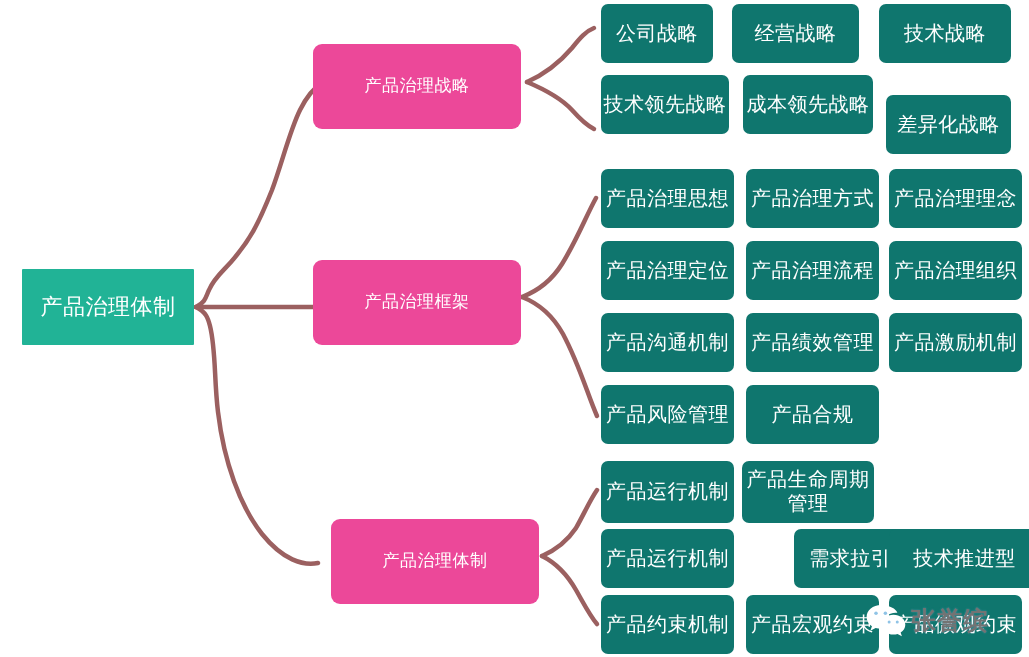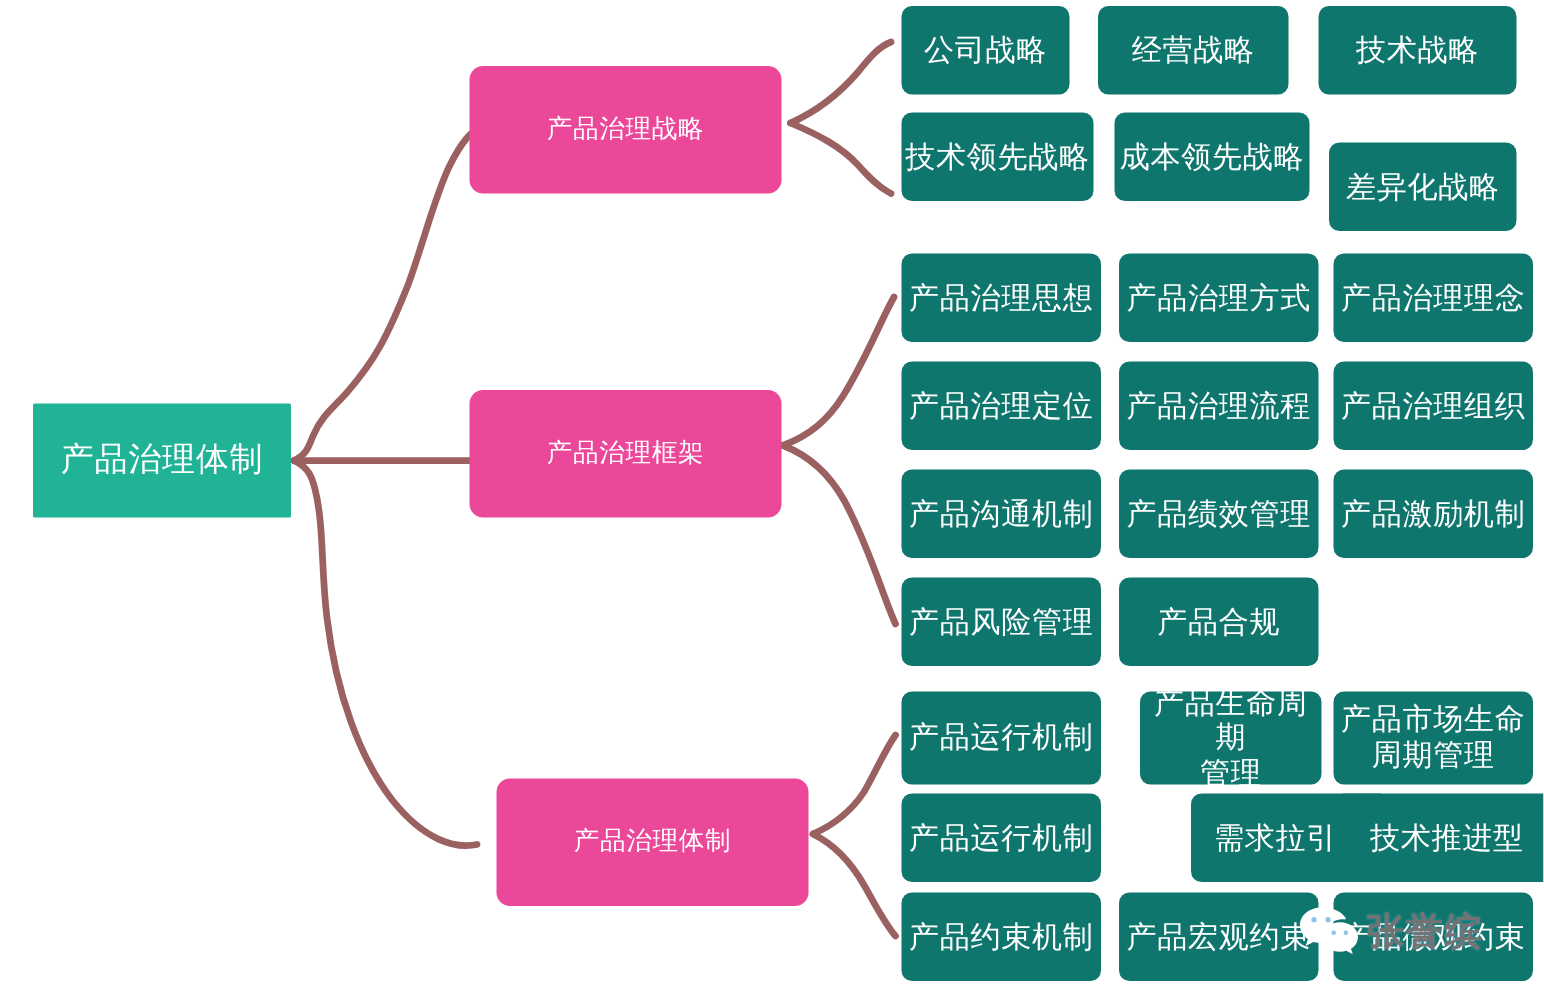--- a/index.html
+++ b/index.html
@@ -136,24 +136,22 @@
   <div class="node leaf" style="left:601px; top:313px; width:133px;">产品沟通机制</div>
   <div class="node leaf" style="left:746px; top:313px; width:133px;text-align:center;">产品绩效管理</div>
   <div class="node leaf" style="left:889px; top:313px; width:133px;">产品激励机制</div>
 
   <div class="node leaf" style="left:601px; top:385px; width:133px;">产品风险管理</div>
   <div class="node leaf" style="left:746px; top:385px; width:133px;">产品合规</div>
 
   <div class="node branch" style="left:331px; top:519px;">产品治理体制</div>
 
   <div class="node leaf tall" style="left:601px; top:461px; width:133px;">产品运行机制</div>
-  <div class="node leaf tall" style="left:760px; top:461px; width:121px;">产品生命周期
+  <div class="node leaf tall" style="left:742px; top:461px; width:132px;">产品生命周期
 管理</div>
-  <div class="node leaf tall" style="left:889px; top:461px; width:133px;">产品市场生命
-周期管理</div>
 
   <div class="node leaf" style="left:601px; top:529px; width:133px;">产品运行机制</div>
   <div class="node leaf" style="left:746px; top:529px; width:133px;margin-left:48px;">需求拉引型</div>
   <div class="node leaf" style="left:889px; top:529px; width:151px;">技术推进型</div>
 
   <div class="node leaf" style="left:601px; top:595px; width:133px;">产品约束机制</div>
   <div class="node leaf" style="left:746px; top:595px; width:133px;">产品宏观约束</div>
   <div class="node leaf" style="left:889px; top:595px; width:133px;">产品微观约束</div>
 
   <div class="watermark">

